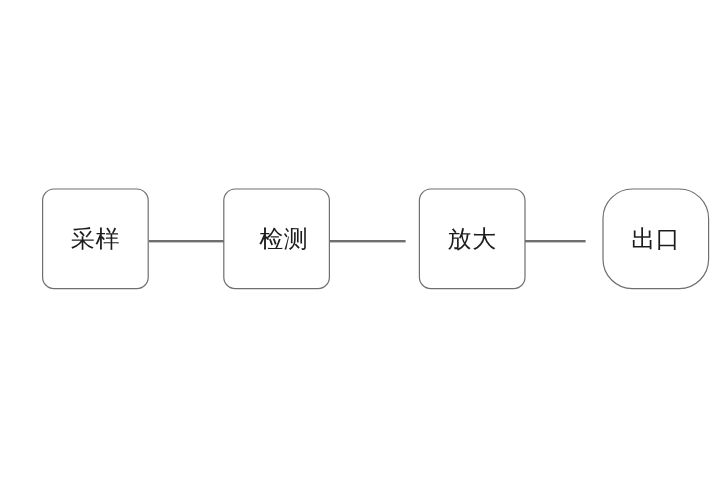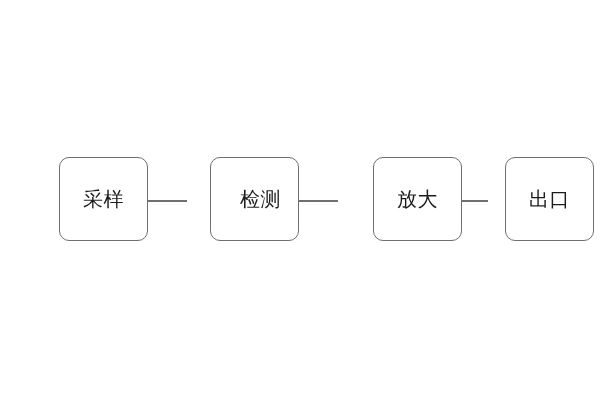--- a/index.html
+++ b/index.html
@@ -35,21 +35,20 @@
     top: 0;
     width: 89px;
     height: 84px;
     box-sizing: border-box;
     background: #ffffff;
     border: 1.5px solid #6f6f70;
     border-radius: 10px;
     display: flex;
     align-items: center;
     justify-content: center;
-    margin-left: 24px;
   }
 
   .flow-node-label {
     font-size: 20px;
     line-height: 1;
     color: #1c1c1c;
     letter-spacing: 0.5px;
     font-family: "DejaVu Sans", "Liberation Sans", sans-serif;
     white-space: nowrap;
     user-select: none;
@@ -59,21 +58,21 @@
     position: absolute;
     top: 43px;
     height: 1.5px;
     background: #6f6f70;
   }
 
   
   .node-pos-0 { left: 35px; }
   .node-pos-1 { left: 186px; padding-left: 12px; }
   .node-pos-2 { left: 349px; }
-  .node-pos-3 { left: 481px; }
+  .node-pos-3 { left: 502px; border-radius: 25px; }
 
   
   .conn-pos-0 { left: 124px; width: 63px; }
   .conn-pos-1 { left: 275px; width: 63px; }
   .conn-pos-2 { left: 426px; width: 62px; }
 </style>
 </head>
 <body>
 
 <div id="diagram-canvas">

